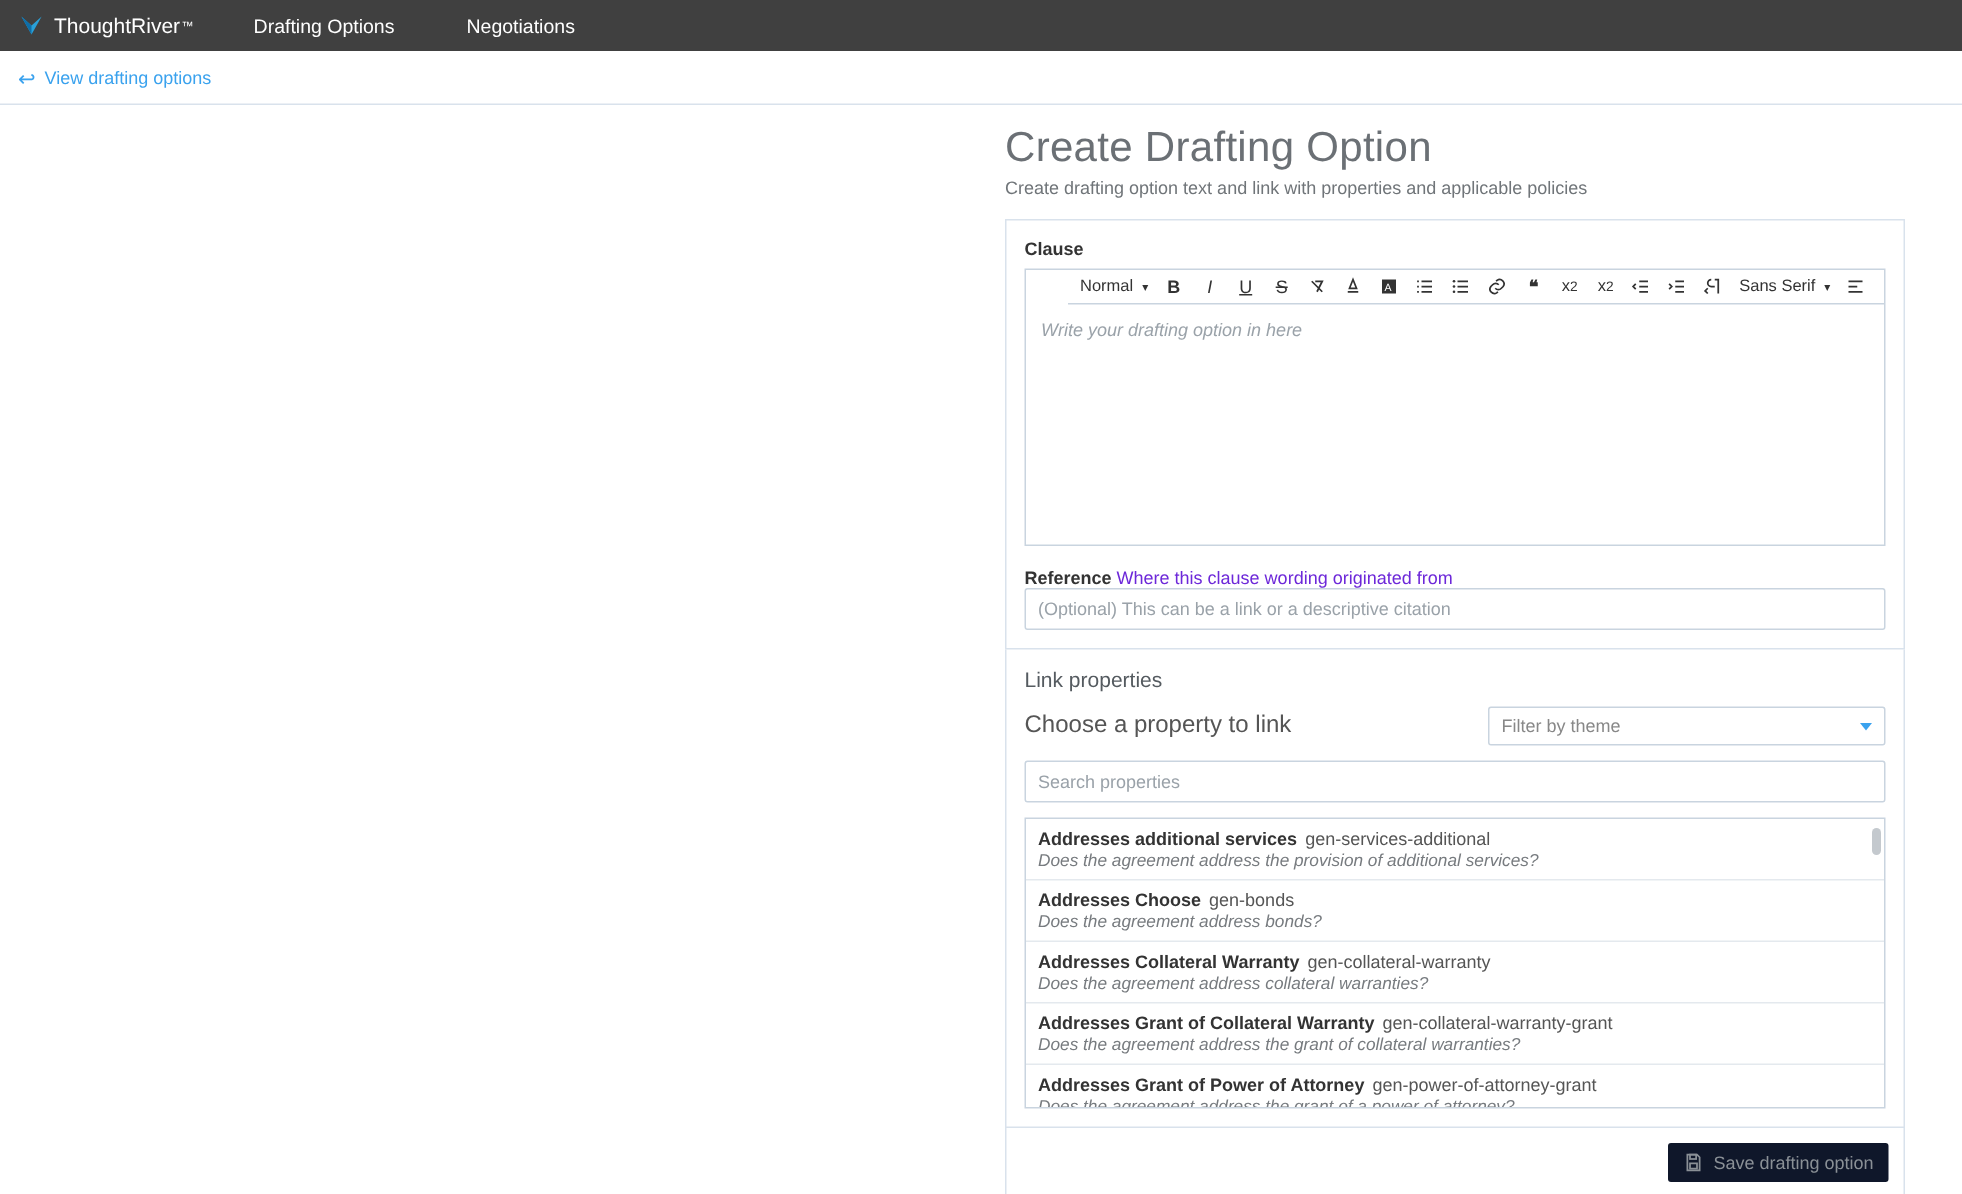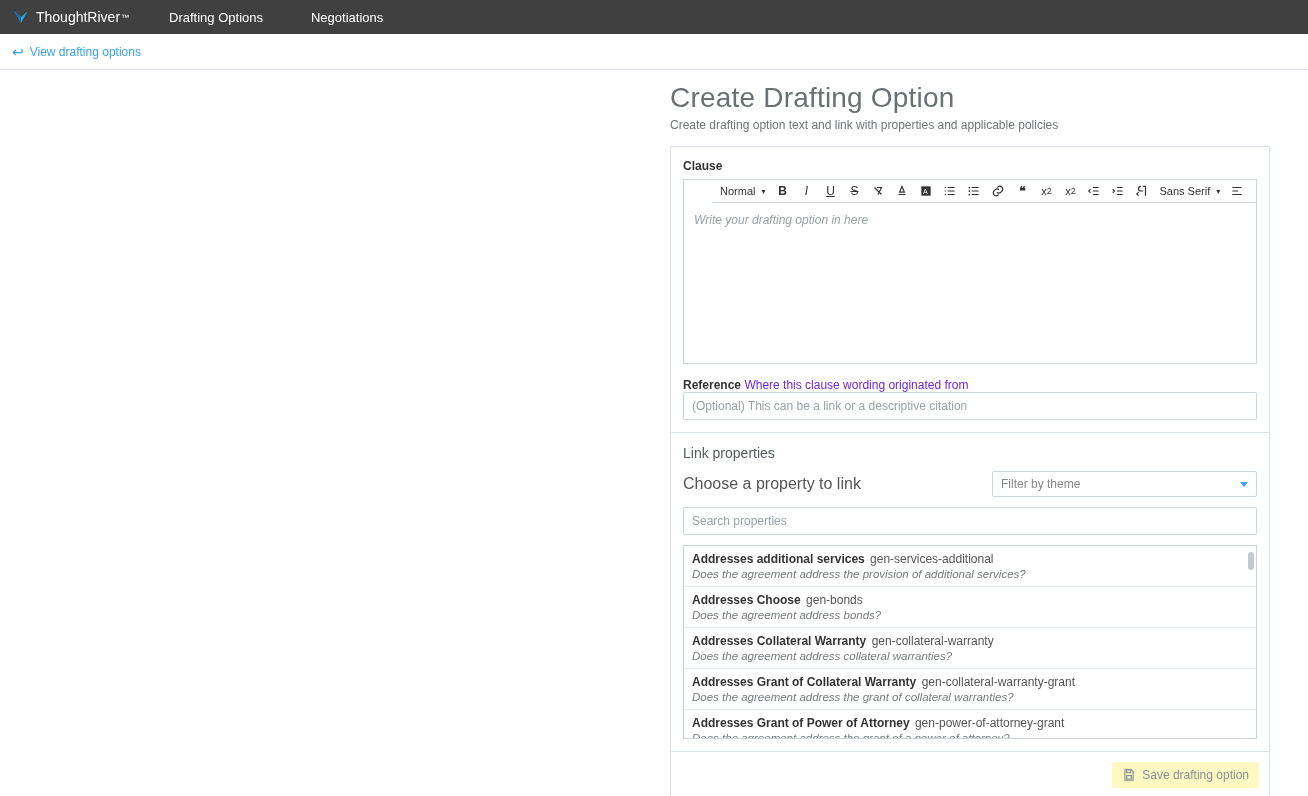--- a/index.html
+++ b/index.html
@@ -38,21 +38,21 @@
   .filter-caret { width:0; height:0; border-left:4px solid transparent; border-right:4px solid transparent; border-top:5px solid #3aa2ee;}
   .prop-list-wrap { border:1px solid #c9d4df; margin-top:10px; height:194px; overflow:hidden; position:relative;}
   .prop-list { height:100%; overflow-y:scroll; }
   .prop-item { border-bottom:1px solid #e4e9ee; padding:6px 8px; font-size:12px; cursor:pointer;}
   .prop-item:last-child { border-bottom:none;}
   .prop-name { font-weight:700; color:#333;}
   .prop-code { font-weight:400; color:#555; margin-left:2px;}
   .prop-q { font-style:italic; color:#777b7f; margin-top:2px; font-size:11.5px;}
   .prop-scrollthumb { position:absolute; right:2px; top:6px; width:6px; height:18px; background:#c4c9ce; border-radius:3px;}
   .footer { padding:10px; display:flex; justify-content:flex-end;}
-  .save-btn { background:#fef9c3; color:#8a9096; border:none; border-radius:2px; padding:6px 10px; font-size:12px; display:flex; align-items:center; gap:6px; cursor:default;}
+  .save-btn { background:#0f172a; color:#8a9096; border:none; border-radius:2px; padding:6px 10px; font-size:12px; display:flex; align-items:center; gap:6px; cursor:default;}
   .save-icon { width:14px; height:14px; }
   
   @media (min-width:1300px){
     .panel-wrap{ margin-left:632px; }
   }
 </style>
 </head>
 <body>
 
 <div class="topbar">

